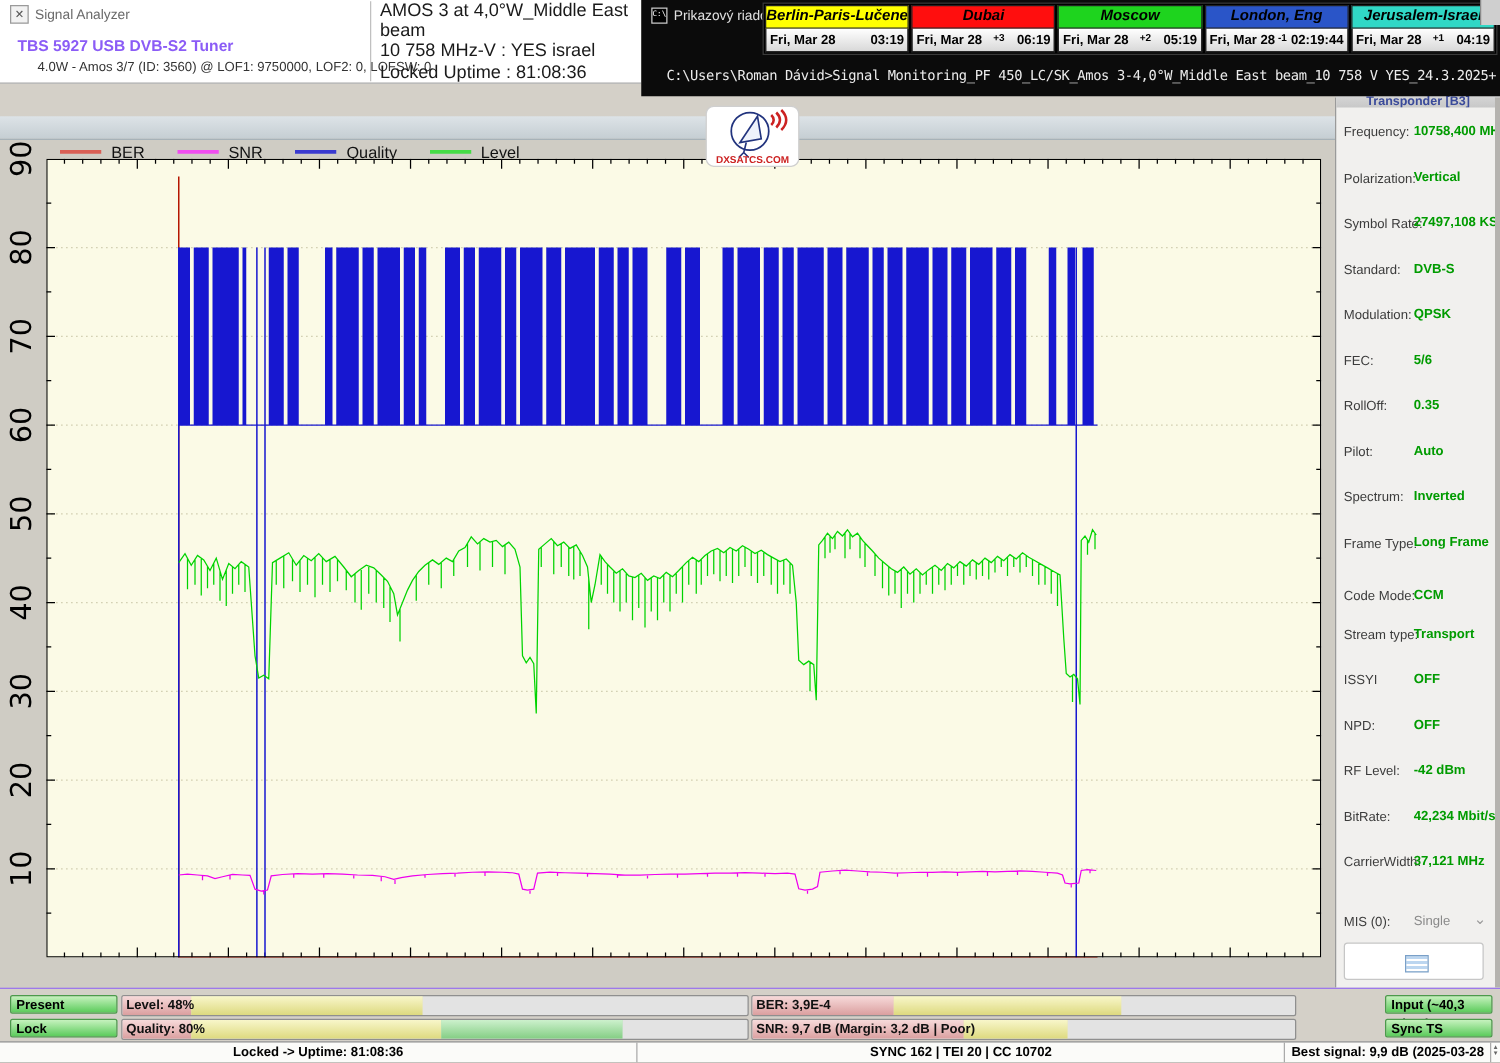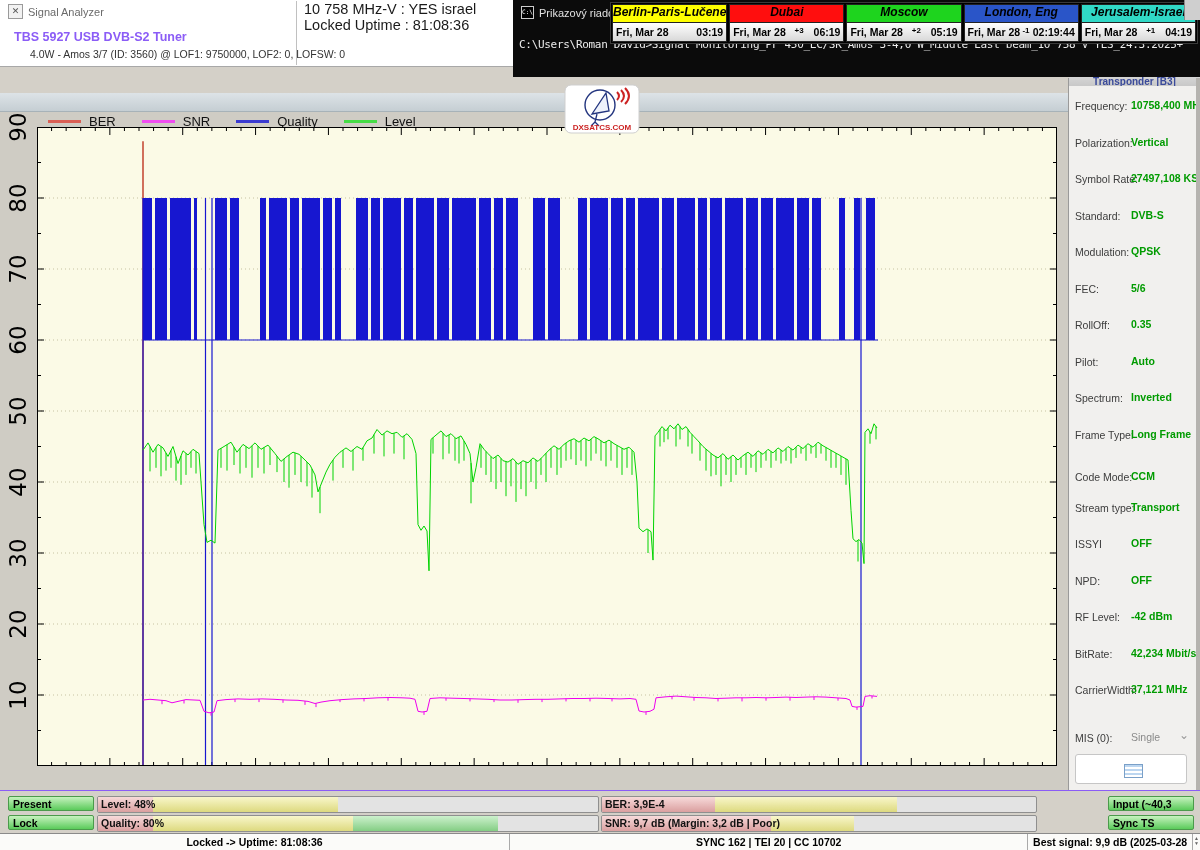--- a/index.html
+++ b/index.html
@@ -17,22 +17,22 @@
   #tabstrip{position:absolute;left:0;top:66px;width:1200px;height:27px;background:#d6d2ca;border-bottom:1px solid #b9b5ad;}
   #tabbar{position:absolute;left:8px;top:3px;display:flex;gap:3px;}
   .tab{width:100px;height:21px;background:#d9d5cd;border:1px solid #444;font:bold 11px "Liberation Sans",sans-serif;
     border-radius:2px;cursor:pointer;padding:0;}
   .tab.active{border:2px solid #222;background:#dedad2;}
   
   #console{position:absolute;left:513px;top:0;width:687px;height:77px;background:#0b0b0b;z-index:5;}
   #console-title{position:absolute;left:26px;top:7px;color:#e0e0e0;font-size:11px;}
   #console-icon{position:absolute;left:8px;top:6px;width:11px;height:11px;background:#000;border:1px solid #ccc;
     color:#fff;font-size:6px;line-height:10px;text-align:center;font-family:"DejaVu Sans Mono",monospace;}
-  #prompt{position:absolute;left:6px;top:38px;width:678px;color:#ececec;font-family:"DejaVu Sans Mono",monospace;
-    font-size:11px;letter-spacing:-0.3px;white-space:nowrap;}
+  #prompt{position:absolute;left:6px;top:54px;width:678px;color:#ececec;font-family:"DejaVu Sans Mono",monospace;
+    font-size:11px;letter-spacing:-0.3px;white-space:nowrap;text-align:right;}
   #corner-box{position:absolute;left:1184px;top:0;width:16px;height:20px;background:#cfcfcf;border-left:1px solid #8a8a8a;z-index:6;}
   
   #clockbar{position:absolute;left:97px;top:2px;width:588px;height:42px;background:#000;border:1px solid #3a3a3a;
     display:flex;gap:2px;padding:1px;box-sizing:border-box;z-index:7;}
   .clock{flex:1;display:flex;flex-direction:column;min-width:0;}
   .ctitle{height:18px;line-height:18px;text-align:center;font:bold italic 12px "Liberation Sans",sans-serif;
     border:1px solid #222;white-space:nowrap;overflow:hidden;color:#000;}
   .cdate{height:19px;background:linear-gradient(#ffffff,#d8d8d8);border:1px solid #222;border-top:none;
     display:flex;align-items:center;justify-content:space-between;padding:0 3px;font:bold 10.5px "Liberation Sans",sans-serif;white-space:nowrap;}
   .coff{font-size:8px;margin:0 1px 4px 0;}
@@ -88,20 +88,21 @@
 
   <div id="top-white">
     <div id="app-title">
       <span id="app-icon">✕</span>
       <span>Signal Analyzer</span>
     </div>
     <div id="tuner-name">TBS 5927 USB DVB-S2 Tuner</div>
     <div id="tuner-detail">4.0W - Amos 3/7 (ID: 3560) @ LOF1: 9750000, LOF2: 0, LOFSW: 0</div>
   </div>
   <div id="station-info">
+    <div>AMOS 3 at 4,0°W_Middle East beam</div>
     <div>10 758 MHz-V : YES israel</div>
     <div>Locked Uptime : 81:08:36</div>
   </div>
 
 
   <div id="console">
     <span id="console-icon">C:\</span>
     <span id="console-title">Prikazový riadok</span>
     <div id="clockbar">
         <div class="clock">

